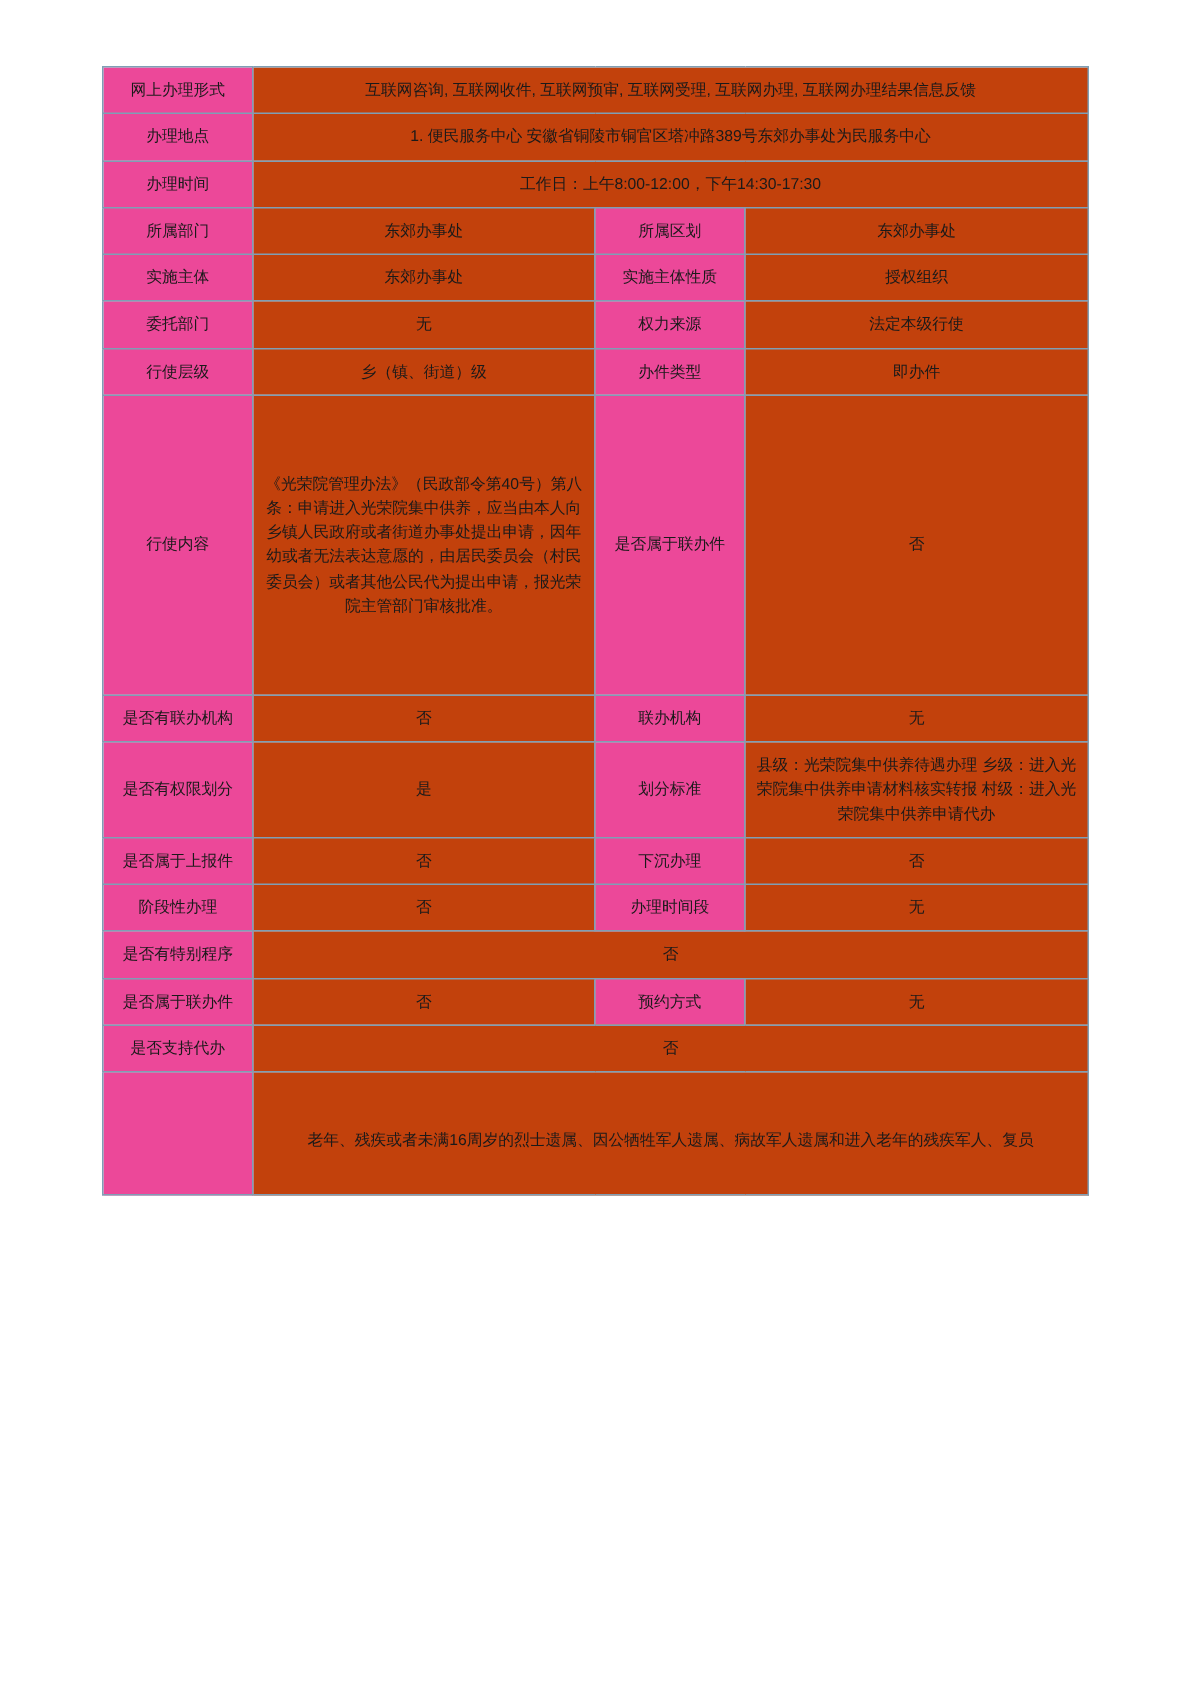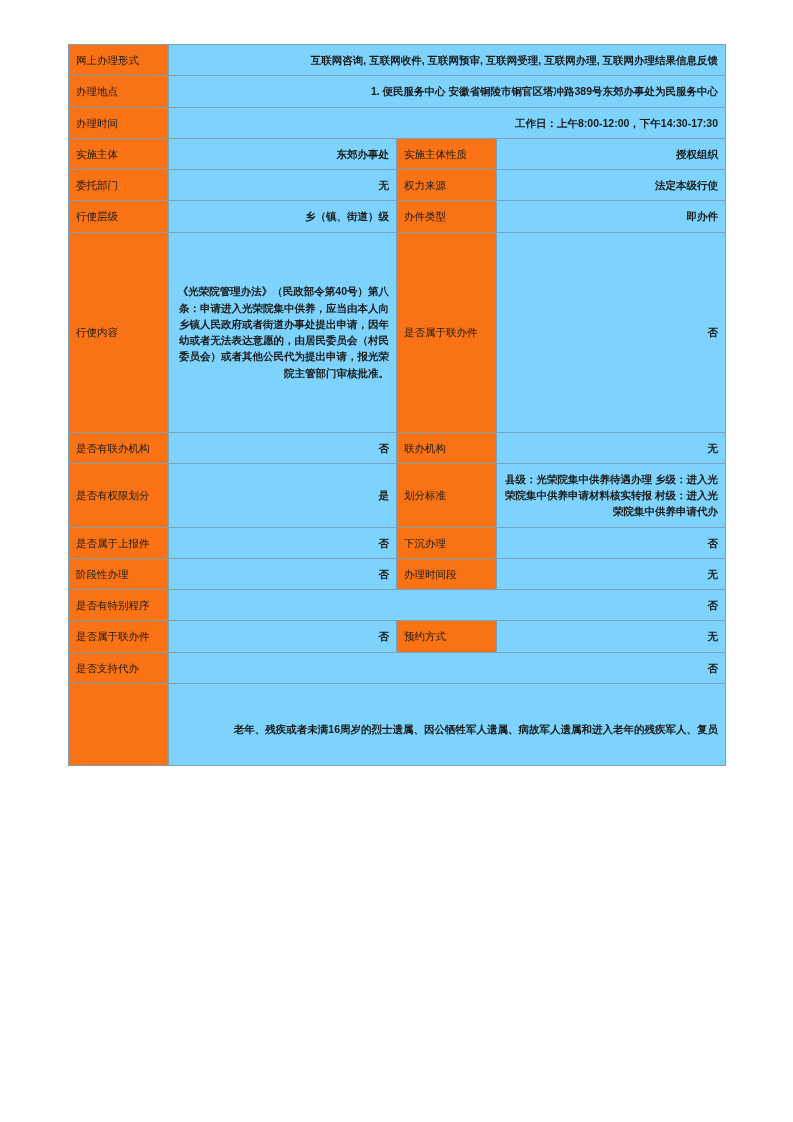--- a/index.html
+++ b/index.html
@@ -28,30 +28,30 @@
   table.doc-table td {
     border: 1px solid #7f9fb5;
     vertical-align: middle;
     font-size: 10.5px;
     line-height: 1.55;
     padding: 7px 7px 7px 7px;
     word-wrap: break-word;
     overflow-wrap: break-word;
   }
   td.label {
-    background: #f97316;
+    background: #ec4899;
+    text-align: center;
     color: #1a1a1a;
     font-size: 10.5px;
     white-space: nowrap;
   }
   td.value {
-    background: #7dd3fc;
-    text-align: right;
+    background: #c2410c;
+    text-align: center;
     color: #1a1a1a;
-    font-weight: bold;
   }
   .col-a { width: 100px; }
   .col-b { width: 228px; }
   .col-c { width: 100px; }
   .col-d { width: 229px; }
   .multi-line { line-height: 1.85; }
   .row-tall td { height: 185px; margin-top: 48px; }
   .pad-cell { padding-top: 10px; padding-bottom: 10px; }
   .last-row td { height: 58px; vertical-align: top; }
   .last-row td.value { padding-top: 16px; }
@@ -72,20 +72,26 @@
         <td class="label">网上办理形式</td>
         <td class="value" colspan="3">互联网咨询, 互联网收件, 互联网预审, 互联网受理, 互联网办理, 互联网办理结果信息反馈</td>
       </tr>
       <tr>
         <td class="label">办理地点</td>
         <td class="value" colspan="3">1. 便民服务中心  安徽省铜陵市铜官区塔冲路389号东郊办事处为民服务中心</td>
       </tr>
       <tr>
         <td class="label">办理时间</td>
         <td class="value" colspan="3">工作日：上午8:00-12:00，下午14:30-17:30</td>
+      </tr>
+      <tr>
+        <td class="label">所属部门</td>
+        <td class="value">东郊办事处</td>
+        <td class="label">所属区划</td>
+        <td class="value">东郊办事处</td>
       </tr>
       <tr>
         <td class="label">实施主体</td>
         <td class="value">东郊办事处</td>
         <td class="label">实施主体性质</td>
         <td class="value">授权组织</td>
       </tr>
       <tr>
         <td class="label">委托部门</td>
         <td class="value">无</td>

